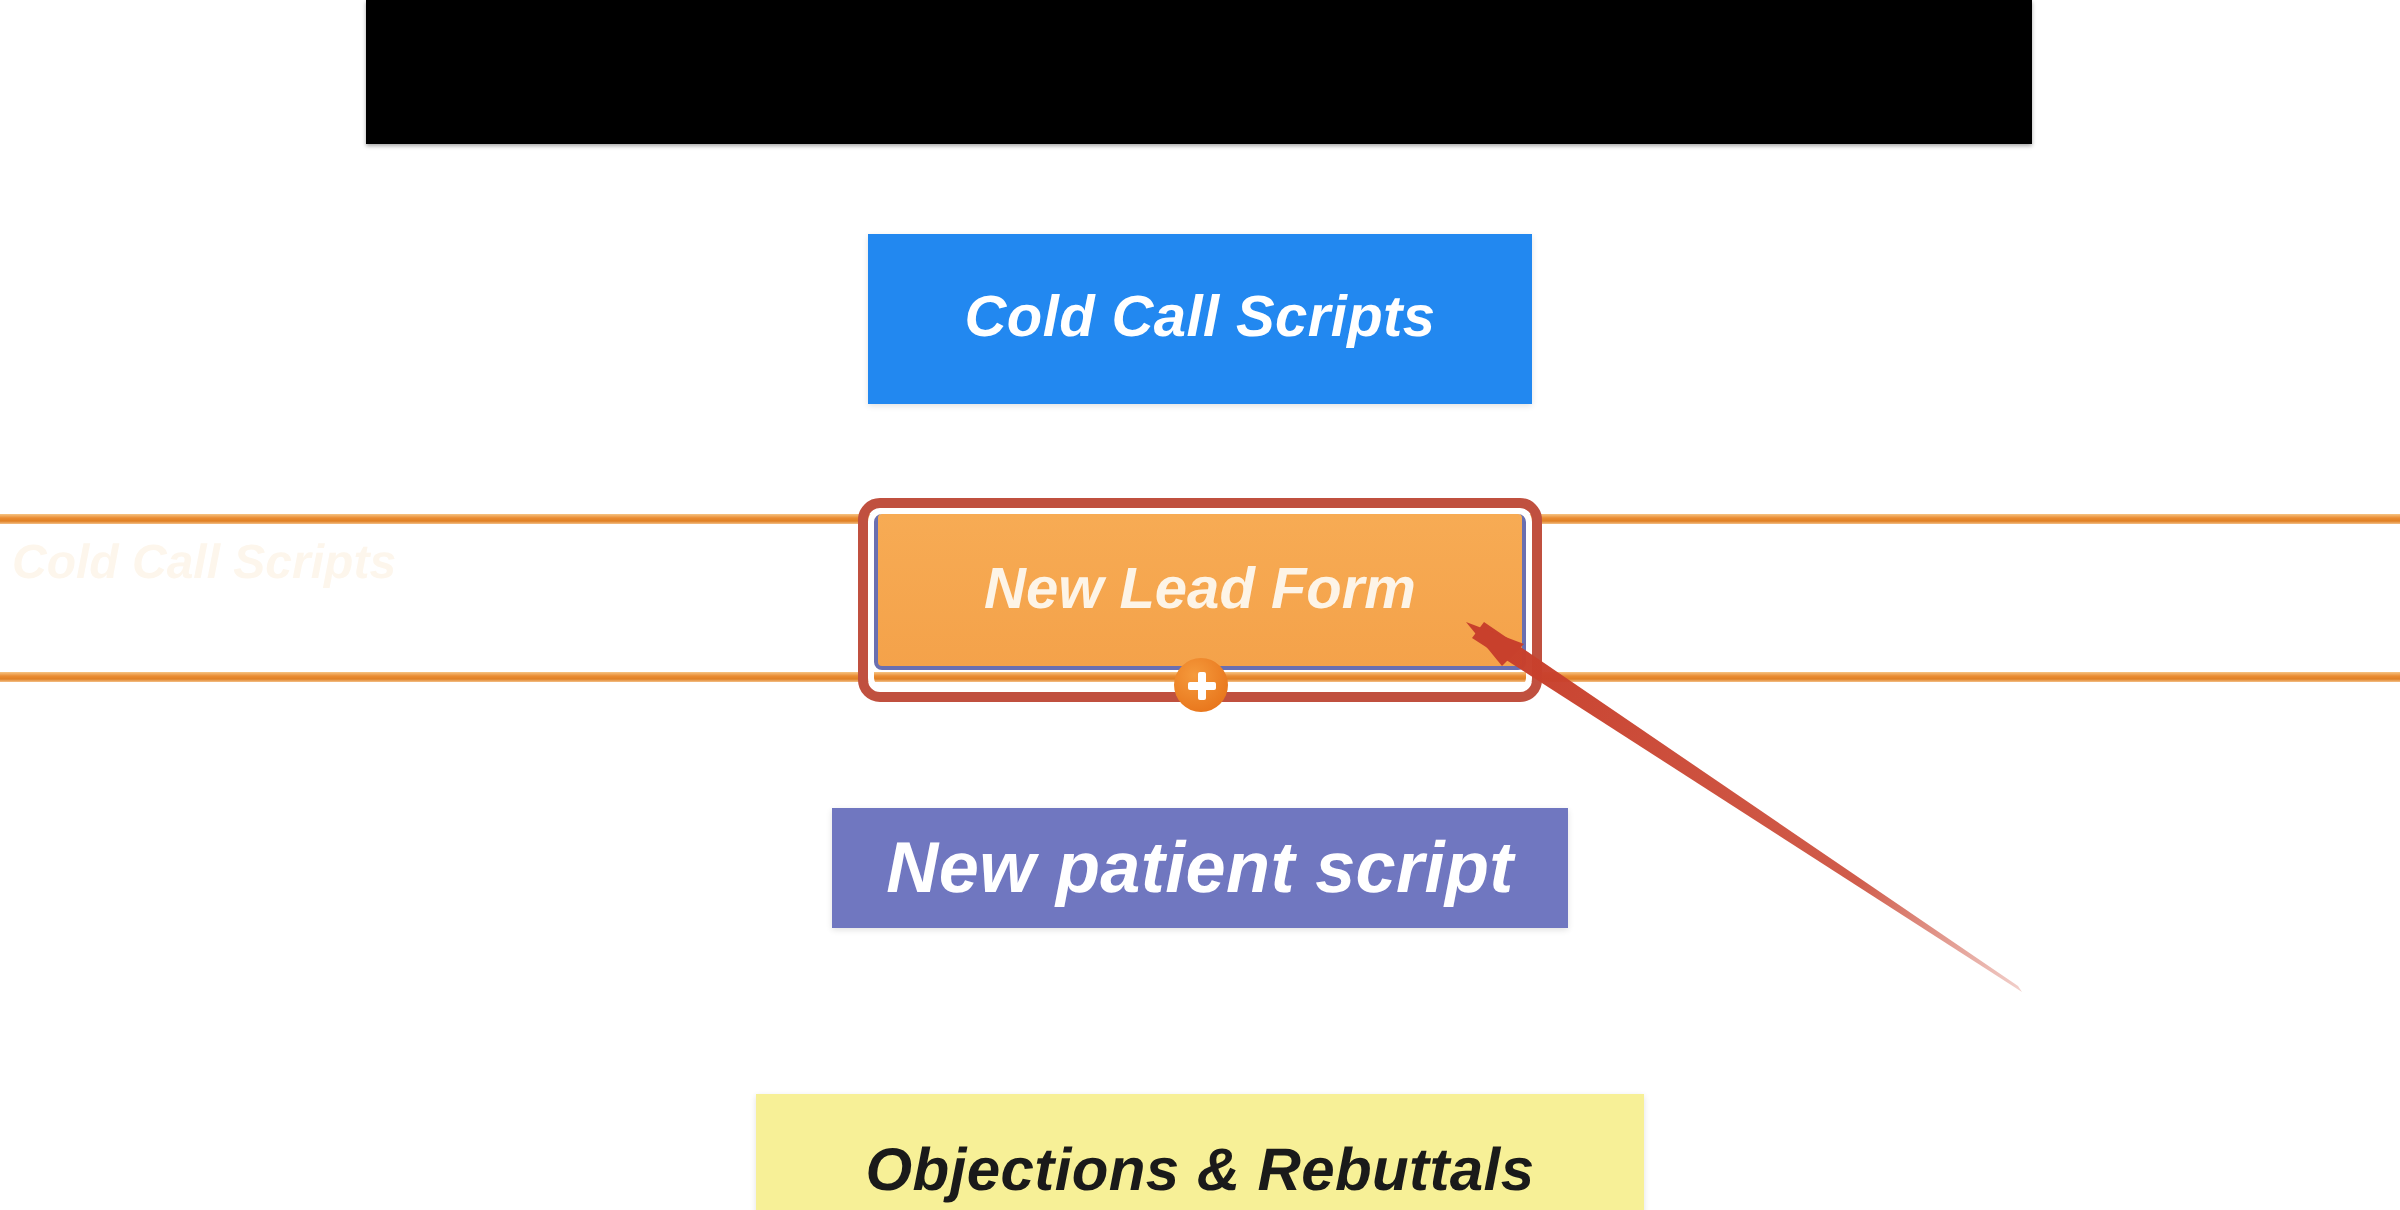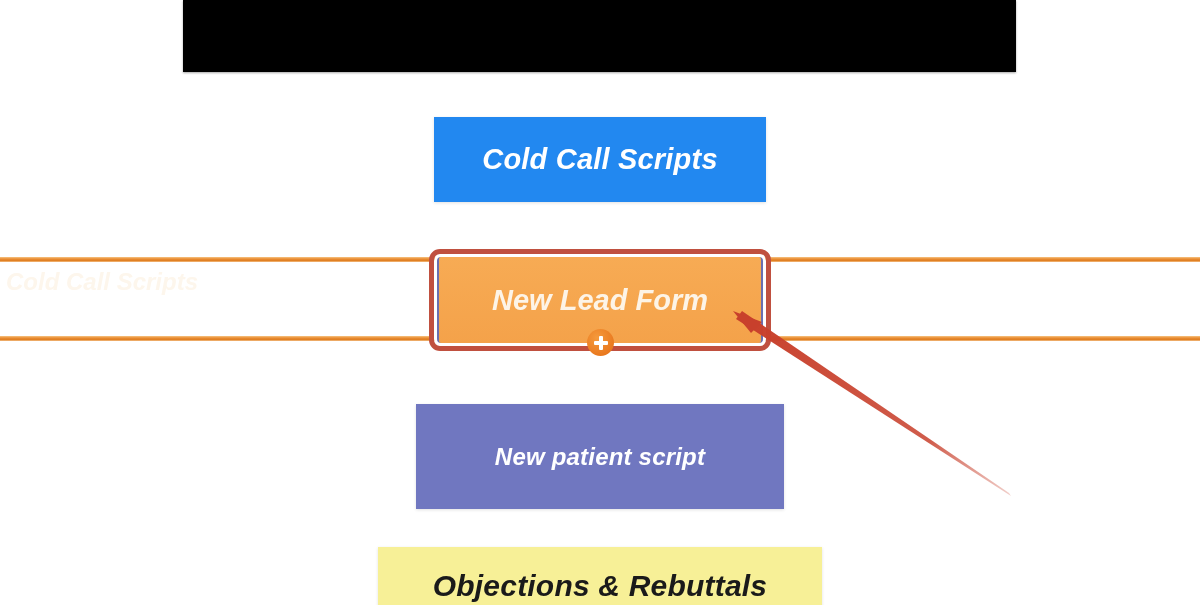--- a/index.html
+++ b/index.html
@@ -52,24 +52,24 @@
     background: #2288f0;
     color: #ffffff;
     font-size: 29px;
     box-shadow: 0 1px 3px rgba(0,0,0,0.12);
   }
 
   .card-purple {
     left: 416px;
     top: 404px;
     width: 368px;
-    height: 105px;
+    height: 60px;
     background: #7077c0;
     color: #ffffff;
-    font-size: 24px;
+    font-size: 36px;
     box-shadow: 0 1px 3px rgba(0,0,0,0.12);
   }
 
   .card-yellow {
     left: 378px;
     top: 547px;
     width: 444px;
     height: 78px;
     background: #f7f097;
     color: #1a1a1a;
@@ -100,21 +100,21 @@
     white-space: nowrap;
     pointer-events: none;
   }
 
   
   .drag-card {
     position: absolute;
     left: 437px;
     top: 255px;
     width: 326px;
-    height: 90px;
+    height: 80px;
     background: #f5a košt;
     background: #f5a council;
     background: #f5a24a;
     background: linear-gradient(to bottom, #f7ab54 0%, #f4a24a 100%);
     border: 2px solid #6a6fb0;
     border-radius: 4px;
     box-sizing: border-box;
     display: flex;
     align-items: center;
     justify-content: center;

